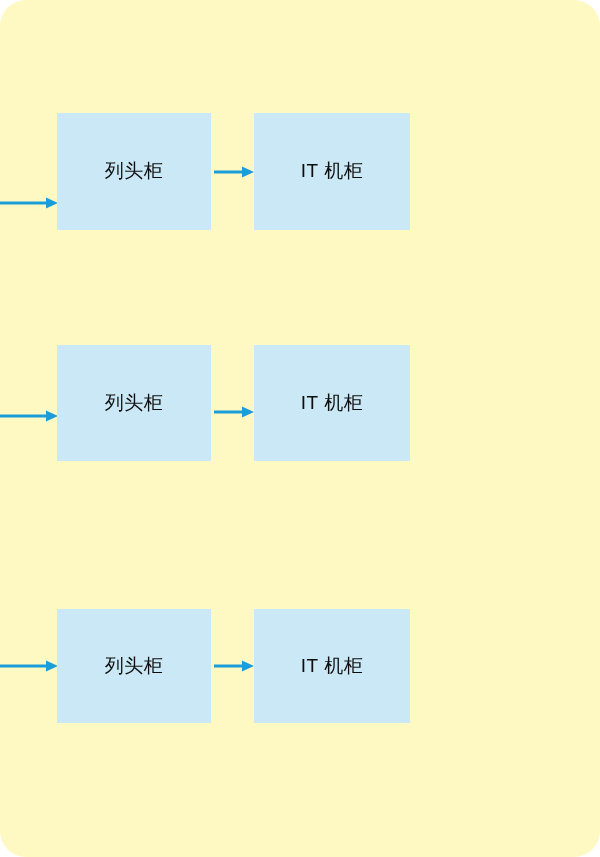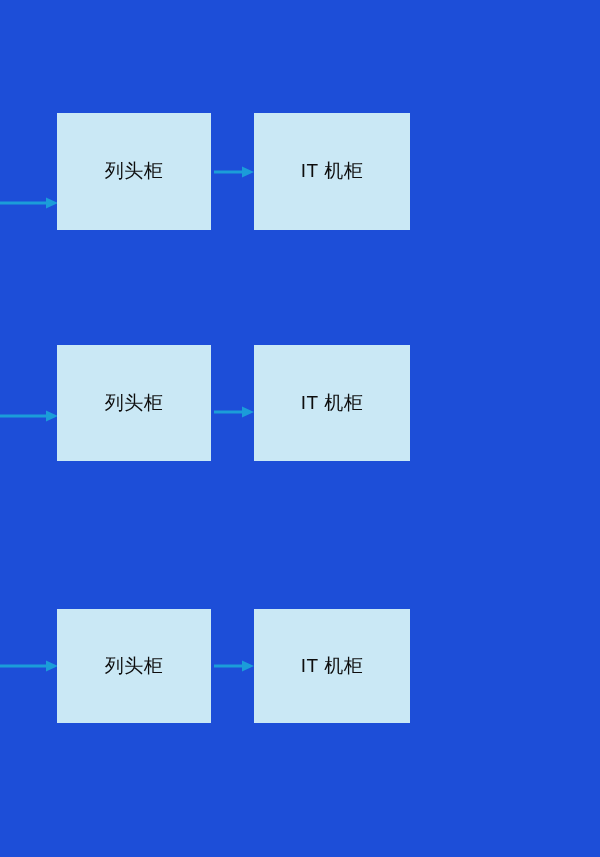--- a/index.html
+++ b/index.html
@@ -7,22 +7,23 @@
     padding: 0;
     background: #ffffff;
   }
   body {
     font-family: "Liberation Sans", "DejaVu Sans", sans-serif;
   }
   #canvas {
     position: relative;
     width: 600px;
     height: 857px;
-    background: #1d4ed8;
+    background: #fef9c3;
     overflow: hidden;
+    border-radius: 26px;
   }
   .row {
     position: absolute;
     left: 0;
     width: 600px;
   }
   .node {
     position: absolute;
     background: #cae8f5;
     box-sizing: border-box;

